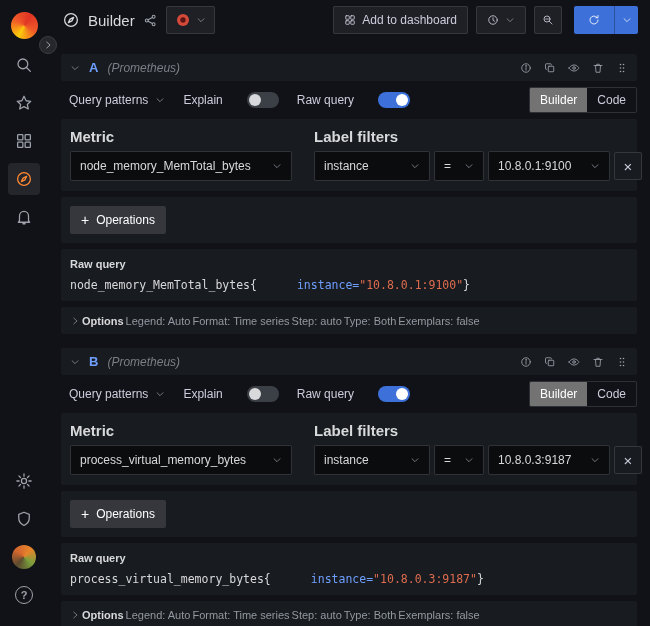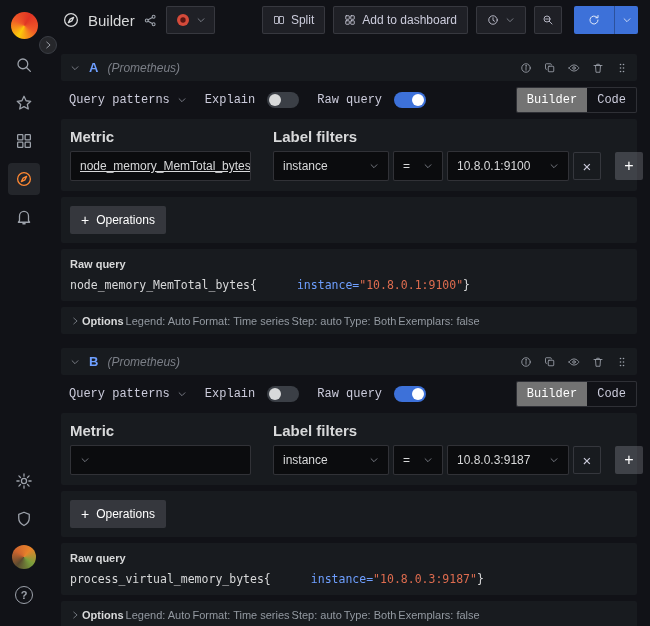--- a/index.html
+++ b/index.html
@@ -93,23 +93,23 @@
     height: 27px; background: #181b1f; border-radius: 2px;
     display: flex; align-items: center; gap: 9px; padding: 0 9px;
   }
   .chev-btn { color: #9da2ab; cursor: pointer; display: flex; }
   .refid { color: #6e9fff; font-weight: 600; font-size: 13px; cursor: pointer; }
   .ds-hint { color: #7b7f87; font-size: 12px; font-style: italic; }
   .q-header .spacer, .row-spacer { flex: 1; }
   .q-actions { display: flex; align-items: center; gap: 12px; color: #9da2ab; }
   .q-actions span { display: flex; cursor: pointer; }
 
-  .q-toolbar { display: flex; align-items: center; gap: 18px; padding-left: 8px; height: 26px; font-family: Liberation Mono, monospace; }
+  .q-toolbar { display: flex; align-items: center; gap: 18px; padding-left: 8px; height: 26px; }
   .dd-plain { display: inline-flex; align-items: center; gap: 7px; color: #ccccdc; cursor: pointer; }
-  .switch-field { display: inline-flex; align-items: center; gap: 12px; }
+  .switch-field { display: inline-flex; align-items: center; gap: 24px; }
   .switch {
     width: 32px; height: 16px; border-radius: 9px; background: #3b3f46;
     position: relative; cursor: pointer; flex-shrink: 0;
   }
   .switch .knob {
     position: absolute; top: 2px; left: 2px; width: 12px; height: 12px;
     border-radius: 50%; background: #d8d9da;
   }
   .switch.on { background: #3d71d9; }
   .switch.on .knob { left: auto; right: 2px; background: #fff; }
@@ -127,21 +127,21 @@
   .metric-block { padding: 9px 9px 10px; display: flex; gap: 22px; }
   .field-label { font-size: 15px; font-weight: 600; color: #d8d9da; margin-bottom: 6px; }
   .filters-row { display: flex; align-items: center; gap: 4px; }
   .select {
     background: #0b0c0e; border: 1px solid rgba(204,204,220,0.20); border-radius: 2px;
     height: 30px; display: flex; align-items: center; justify-content: space-between;
     gap: 8px; padding: 0 9px; font-size: 12px; color: #d8d9da; cursor: pointer;
     white-space: nowrap; overflow: hidden;
   }
   .select .caret { color: #9da2ab; display: flex; flex-shrink: 0; }
-  .metric-select { width: 181px; text-decoration: underline; }
+  .metric-select { width: 222px; }
   .f-key { width: 116px; }
   .f-op { width: 50px; }
   .f-val { width: 122px; }
   .icon-btn {
     width: 28px; height: 28px; border-radius: 2px; border: none;
     display: inline-flex; align-items: center; justify-content: center;
     cursor: pointer; font-family: inherit; flex-shrink: 0;
   }
   .x-btn { background: #181b1f; border: 1px solid rgba(204,204,220,0.16); color: #ccccdc; font-size: 15px; }
   .plus-btn { background: rgba(204,204,220,0.22); color: #fff; font-size: 16px; margin-left: 10px; }
@@ -258,27 +258,20 @@
             <circle cx="12" cy="12" r="9" fill="#d44a3a"></circle>
             <circle cx="12" cy="12" r="4" fill="#5a1512"></circle>
           </svg>
         <svg class="ic xs" viewBox="0 0 24 24" style="color:#9da2ab">
             <path d="M5 9l7 7 7-7"></path>
           </svg>
       </button>
 
       <span class="spacer"></span>
 
-      <button class="btn">
-        <svg class="ic sm" viewBox="0 0 24 24">
-            <rect x="3" y="5" width="8" height="14" rx="1"></rect>
-            <rect x="13" y="5" width="8" height="14" rx="1"></rect>
-          </svg>
-        <span>Split</span>
-      </button>
       <button class="btn">
         <svg class="ic sm" viewBox="0 0 24 24">
             <rect x="3.5" y="3.5" width="7" height="7" rx="1"></rect>
             <rect x="13.5" y="3.5" width="7" height="7" rx="1"></rect>
             <rect x="3.5" y="13.5" width="7" height="7" rx="1"></rect>
             <rect x="13.5" y="13.5" width="7" height="7" rx="1"></rect>
           </svg>
         <span>Add to dashboard</span>
       </button>
       <button class="btn">
@@ -529,20 +522,21 @@
           <span class="radio-group">
             <button class="radio active">Builder</button>
             <button class="radio">Code</button>
           </span>
         </div>
 
         <div class="q-block metric-block">
           <div>
             <div class="field-label">Metric</div>
             <div class="select metric-select">
+              <span>process_virtual_memory_bytes</span>
               <span class="caret">
                   <svg class="ic xs" viewBox="0 0 24 24">
                     <path d="M5 9l7 7 7-7"></path>
                   </svg>
                 </span>
             </div>
           </div>
           <div>
             <div class="field-label">Label filters</div>
             <div class="filters-row">

